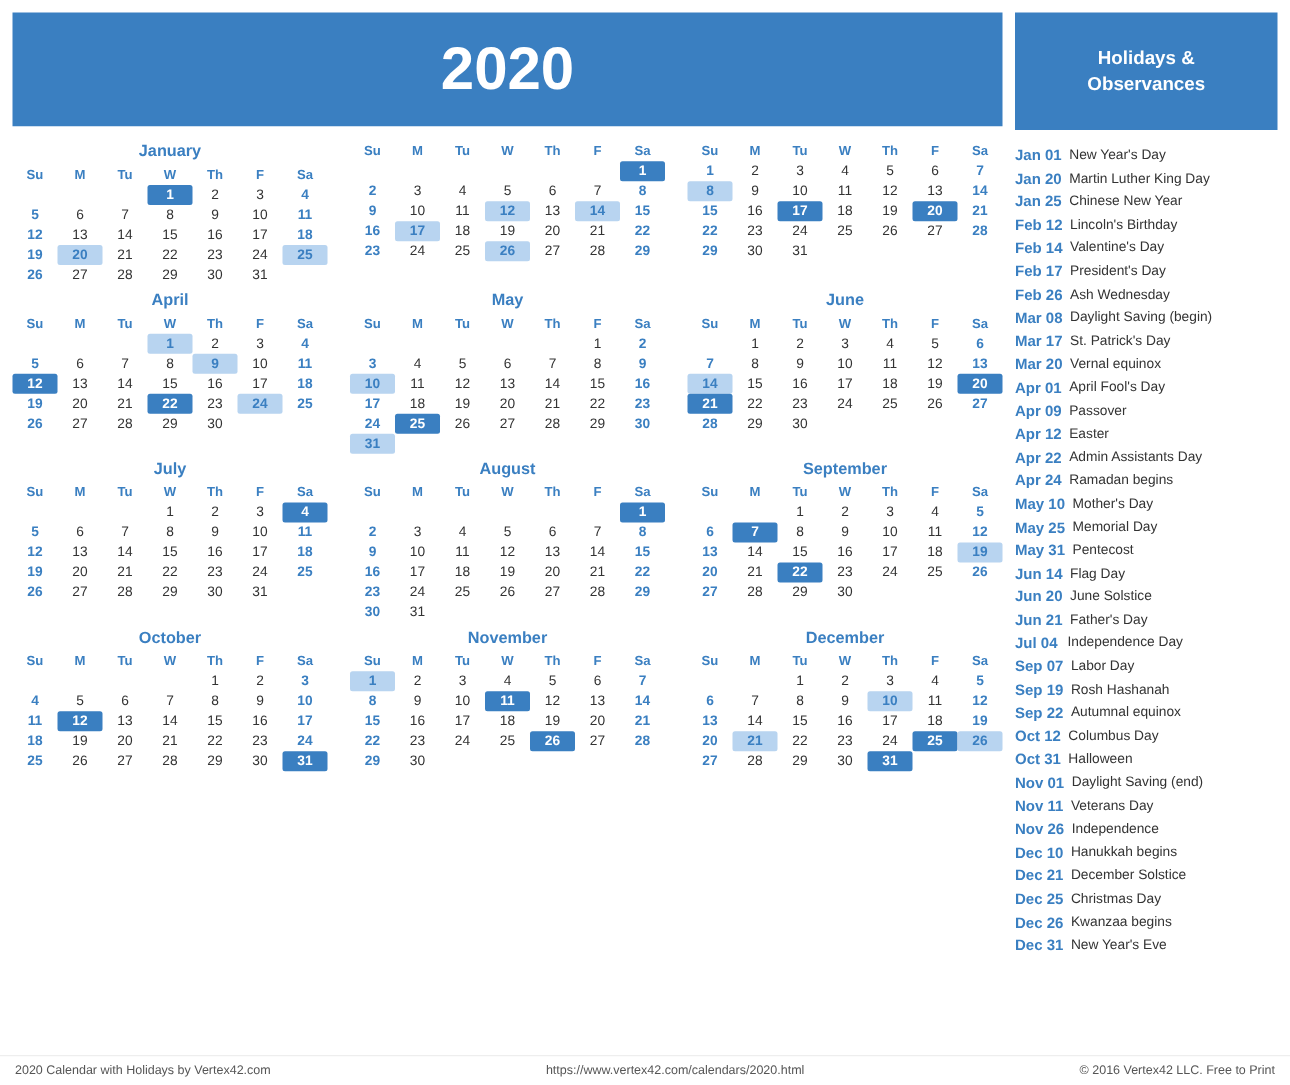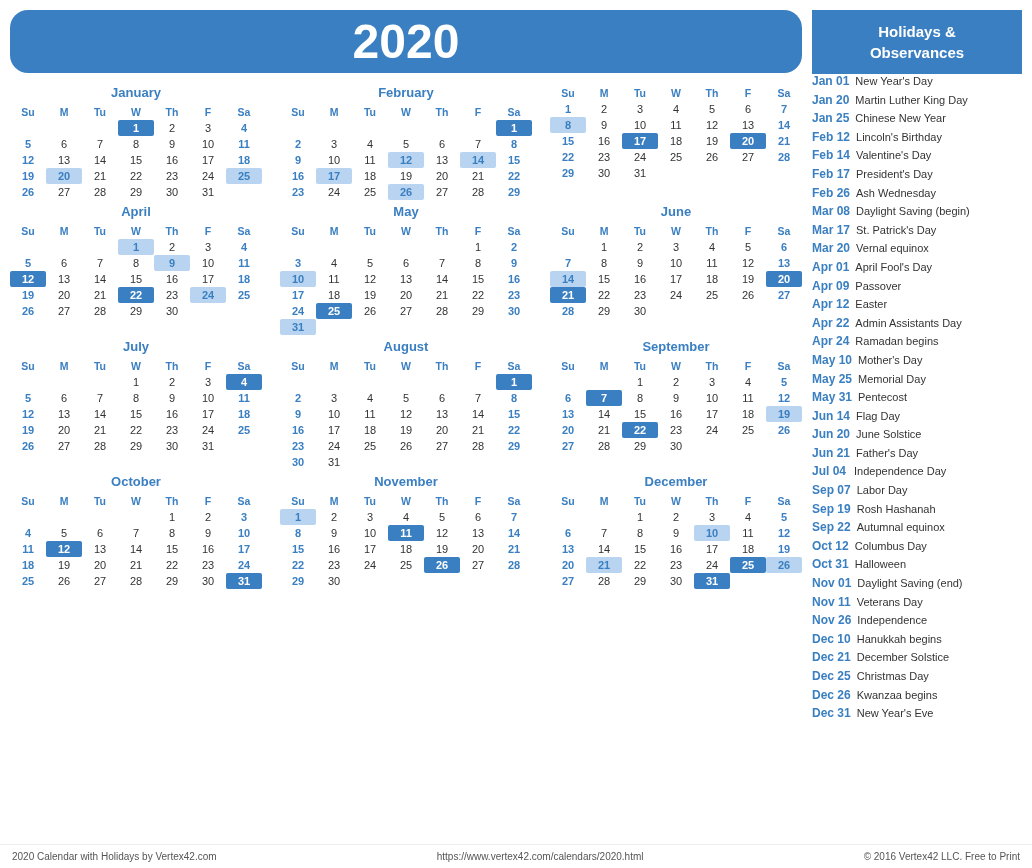--- a/index.html
+++ b/index.html
@@ -19,23 +19,22 @@
     }
     .calendar-section {
       flex: 1;
     }
     .year-header {
       background: #3a7fc1;
       color: white;
       text-align: center;
       font-size: 48px;
       font-weight: bold;
-      padding: 4px 0;
+      padding: 18px 0;
       margin-bottom: 12px;
-      border-radius: 18px;
     }
     .months-grid {
       display: grid;
       grid-template-columns: repeat(3, 1fr);
       gap: 4px 18px;
     }
     .month-block {
       font-size: 11px;
     }
     .month-title {
@@ -81,23 +80,23 @@
     .holidays-section {
       width: 210px;
       flex-shrink: 0;
     }
     .holidays-header {
       background: #3a7fc1;
       color: white;
       text-align: center;
       font-size: 15px;
       font-weight: bold;
-      padding: 11px 8px;
+      padding: 26px 8px;
       line-height: 1.4;
-      margin-bottom: 0;
+      margin-bottom: 13px;
     }
     .holiday-item {
       display: flex;
       gap: 6px;
       margin-bottom: 3px;
       font-size: 11px;
       line-height: 1.3;
     }
     .holiday-date {
       color: #3a7fc1;
@@ -184,21 +183,20 @@
                 <td>28</td>
                 <td>29</td>
                 <td>30</td>
                 <td>31</td>
                 <td></td>
               </tr>
             </tbody>
           </table>
         </div>
         <div class="month-block">
-          <div class="month-title">February</div>
           <table class="month-table">
             <thead>
               <tr>
                 <th>Su</th>
                 <th>M</th>
                 <th>Tu</th>
                 <th>W</th>
                 <th>Th</th>
                 <th>F</th>
                 <th>Sa</th>

